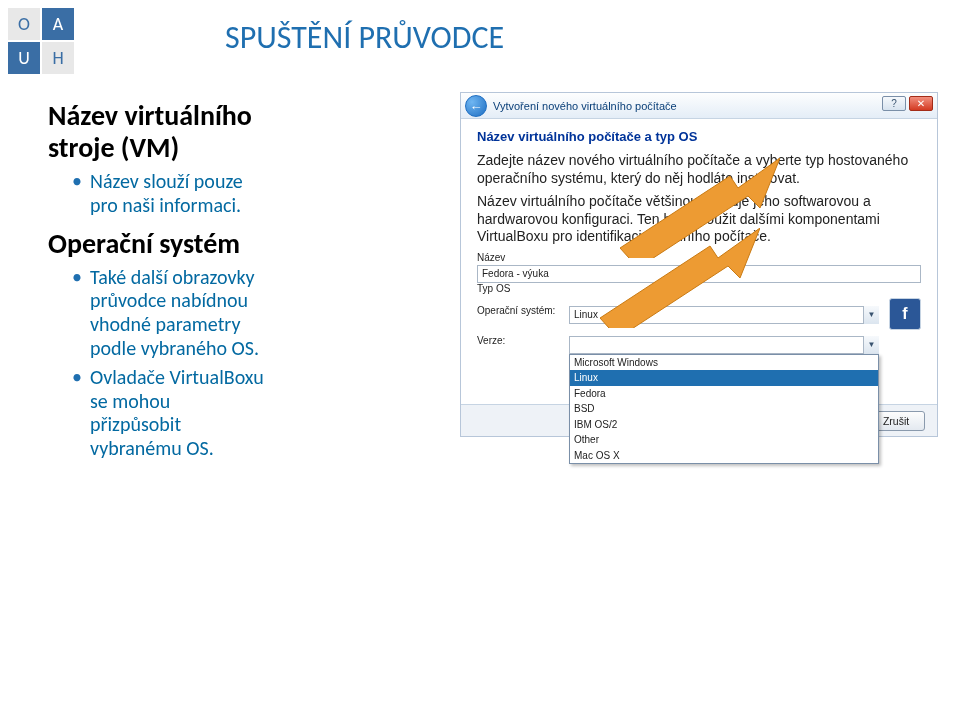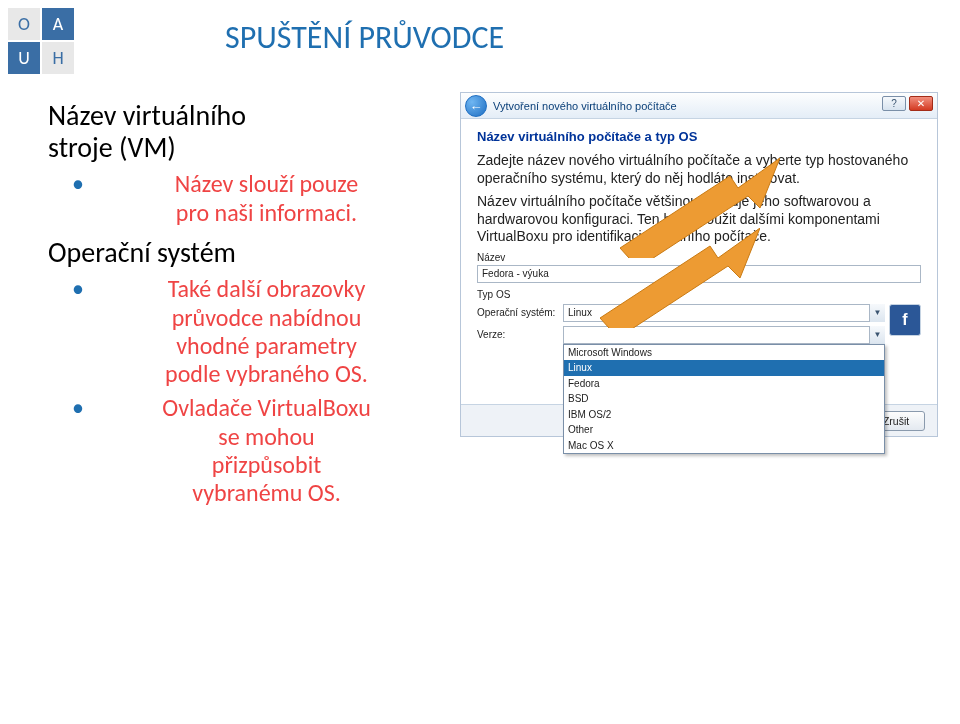--- a/index.html
+++ b/index.html
@@ -41,36 +41,35 @@
   }
 
   .body-left {
     position: absolute;
     top: 100px; left: 48px;
     width: 395px;
   }
   .h-bold {
     font-size: 28px;
     color: #000;
-    font-weight: 400;
+    font-weight: 700;
     line-height: 1.15;
     margin-bottom: 6px;
   }
   .bullet-group {
     margin-left: 24px;
     margin-bottom: 10px;
   }
   .bullet {
     position: relative;
     padding-left: 18px;
-    font-size: 24px;
-    color: #ef4444;
+    font-size: 20px;
+    color: #0369a1;
     line-height: 1.18;
     margin-bottom: 6px;
-    text-align: center;
   }
   .bullet::before {
     content: "•";
     position: absolute;
     left: 0; top: 0;
     color: #1f6fb0;
   }
 
   
   .panel {
@@ -130,41 +129,41 @@
   }
   .para {
     font-size: 14px;
     color: #222;
     line-height: 1.25;
     margin-bottom: 6px;
   }
   .fieldlabel {
     font-size: 10px;
     color: #222;
-    margin-top: 6px;
     margin-bottom: 2px;
   }
   .textfield {
     width: 100%;
     border: 1px solid #aab7c6;
     background: #fff;
     padding: 2px 4px;
     font-size: 10px;
     height: 18px;
   }
   .form-row {
     display: flex;
     align-items: center;
     margin-top: 4px;
-    gap: 0;
+    gap: 6px;
   }
   .form-row .lbl { width: 86px; font-size: 10px; }
   .combo {
     position: relative;
     flex: 1;
+    margin-top: 8px;
   }
   .combo-field {
     border: 1px solid #aab7c6;
     background: #fff;
     height: 18px;
     display: flex;
     align-items: center;
     padding: 0 18px 0 4px;
     font-size: 10px;
   }

